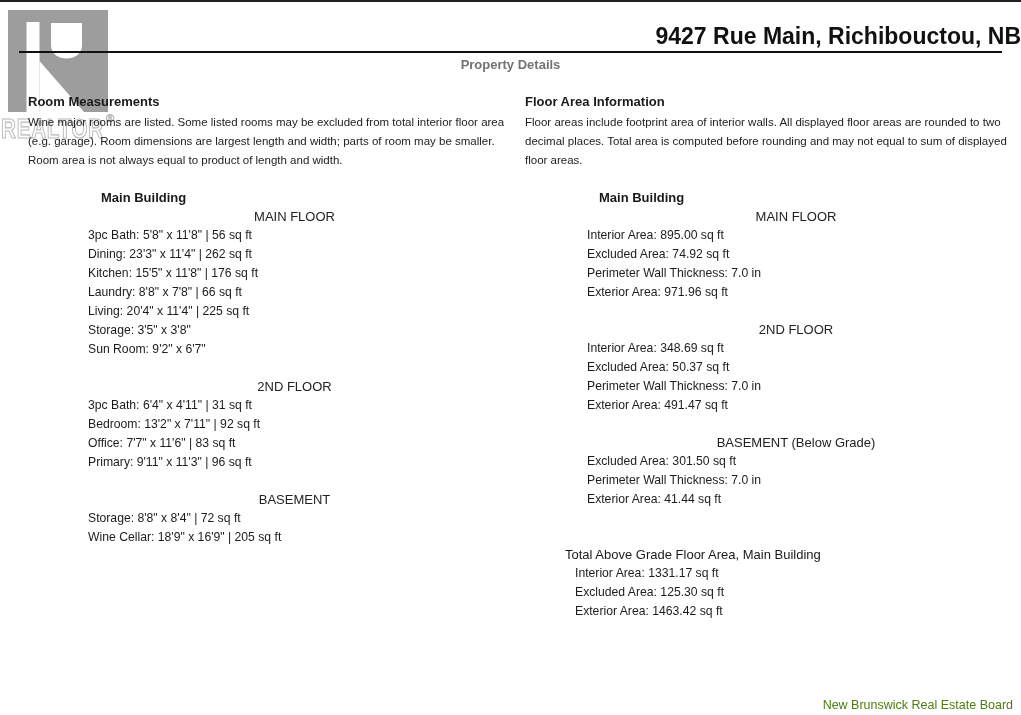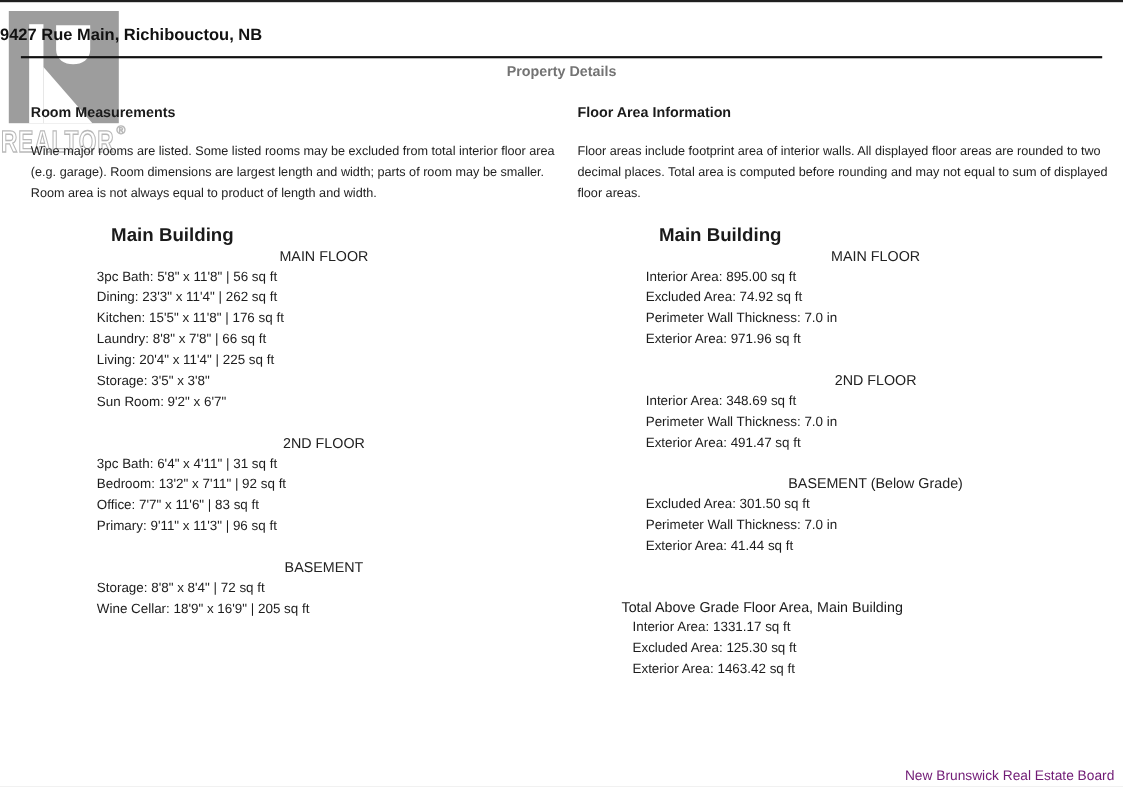--- a/index.html
+++ b/index.html
@@ -22,22 +22,22 @@
     top: 6px;
     z-index: 0;
   }
 
   
   .title {
     position: absolute;
     left: 0;
     top: 21px;
     width: 100%;
-    text-align: left;
-    font-size: 15px;
+    text-align: right;
+    font-size: 23px;
     font-weight: bold;
     color: #111;
     z-index: 3;
   }
   .rule {
     position: absolute;
     left: 19px;
     top: 49px;
     width: 983px;
     height: 2px;
@@ -62,31 +62,31 @@
     top: 92px;
     z-index: 1;
   }
   .col-left  { left: 28px;  width: 485px; }
   .col-right { left: 525px; width: 492px; }
 
   .sec-heading {
     font-size: 13px;
     font-weight: bold;
     line-height: 15px;
-    margin: 0 0 20px 0;
+    margin: 0 0 4px 0;
   }
   .desc div {
     font-size: 11.5px;
     line-height: 19px;
     white-space: nowrap;
     color: #222;
   }
   .building {
     margin-top: 18px;
-    font-size: 17px;
+    font-size: 13px;
     font-weight: bold;
     line-height: 19px;
     padding-left: 36px;
   }
   .col-left  .building { margin-left: 37px; }
   .col-right .building { margin-left: 38px; }
 
   .floor-group + .floor-group { margin-top: 18px; }
 
   .floor-name {
@@ -115,21 +115,21 @@
     margin-left: 40px;
   }
   .col-right .total .item { margin-left: 50px; }
 
   
   .footer {
     position: absolute;
     right: 8px;
     top: 696px;
     font-size: 12.5px;
-    color: #701a75;
+    color: #4d7c0f;
     z-index: 1;
   }
 </style>
 </head>
 <body>
 
 <div class="page">
 
   <div class="watermark">
     <svg width="122" height="138" viewBox="0 0 122 138">
@@ -194,20 +194,21 @@
       <div class="floor-name">MAIN FLOOR</div>
       <div class="item">Interior Area: 895.00 sq ft</div>
       <div class="item">Excluded Area: 74.92 sq ft</div>
       <div class="item">Perimeter Wall Thickness: 7.0 in</div>
       <div class="item">Exterior Area: 971.96 sq ft</div>
     </div>
 
     <div class="floor-group">
       <div class="floor-name">2ND FLOOR</div>
       <div class="item">Interior Area: 348.69 sq ft</div>
+      <div class="item">Excluded Area: 50.37 sq ft</div>
       <div class="item">Perimeter Wall Thickness: 7.0 in</div>
       <div class="item">Exterior Area: 491.47 sq ft</div>
     </div>
 
     <div class="floor-group">
       <div class="floor-name">BASEMENT (Below Grade)</div>
       <div class="item">Excluded Area: 301.50 sq ft</div>
       <div class="item">Perimeter Wall Thickness: 7.0 in</div>
       <div class="item">Exterior Area: 41.44 sq ft</div>
     </div>

